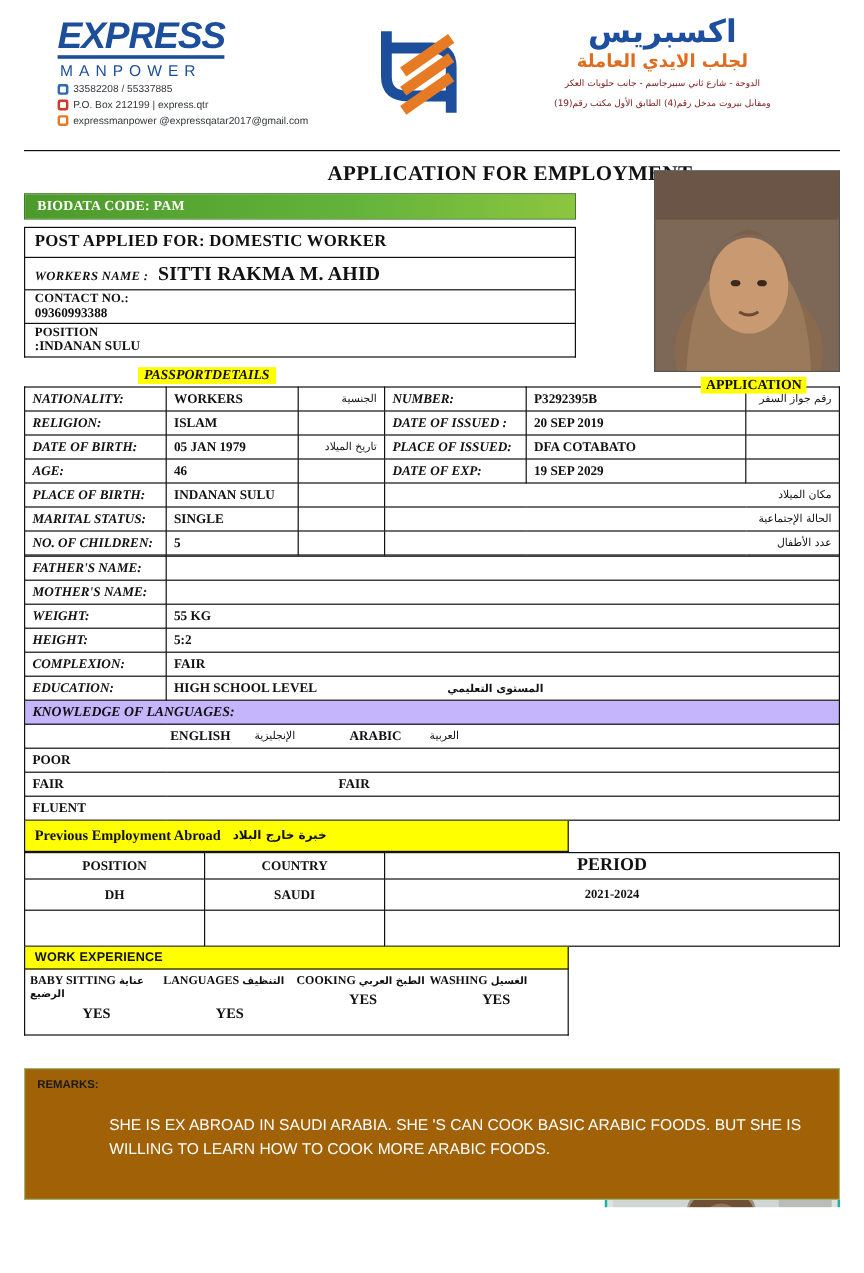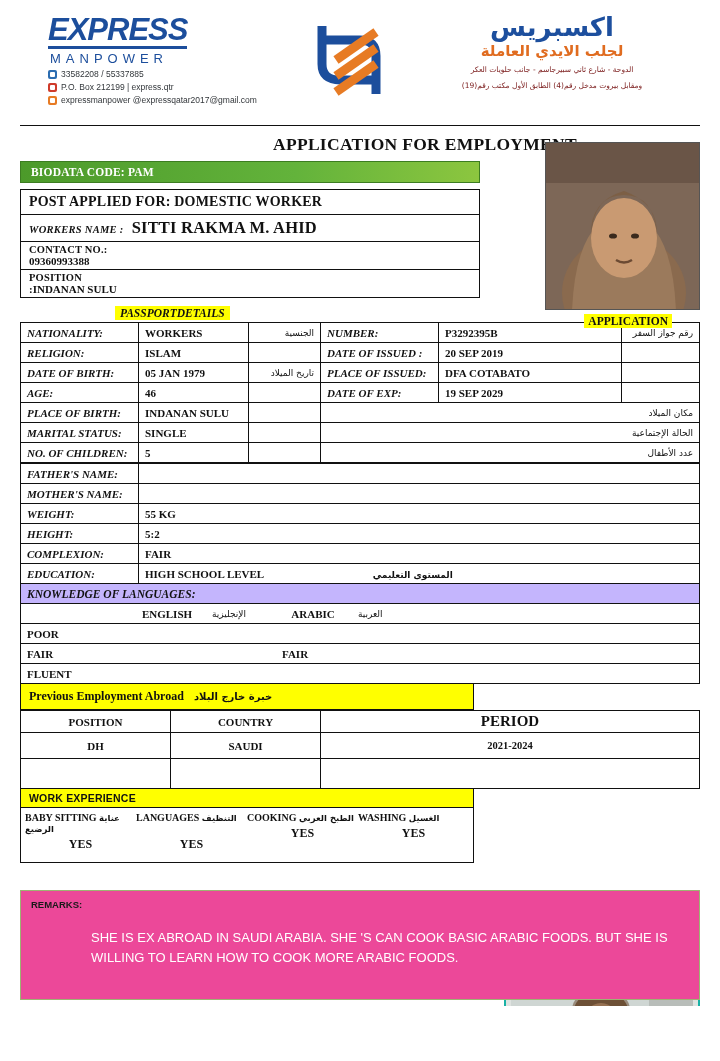--- a/index.html
+++ b/index.html
@@ -161,21 +161,21 @@
   .we-cell .cap {
     font-weight:bold; font-size:10px; font-family:"Liberation Serif", serif;
   }
   .we-cell .cap .a { font-family:"DejaVu Sans", sans-serif; font-size:8.5px; font-weight:bold;}
   .we-cell .val { font-weight:bold; font-size:12px; text-align:center; padding-top:3px;}
   .we-cell.c2 .val, .we-cell.c1 .val { text-align:center; }
 
   
   .remarks {
     position:absolute; left:20px; right:20px; top:890px; height:110px;
-    background:#ec4899; border:1px solid #9db372;
+    background:#a16207; border:1px solid #9db372;
   }
   .remarks .rlbl {
     font-family:"Liberation Sans", sans-serif; font-weight:bold;
     font-size:9.5px; color:#1a1a1a; padding:8px 0 0 10px;
   }
   .remarks .rtxt {
     font-family:"Liberation Sans", sans-serif; font-size:13px;
     color:#ffffff; padding:18px 30px 0 70px; line-height:1.55;
   }
   .footer-strip { position:absolute; left:0; right:0; bottom:0; height:55px; background:#fff; }

